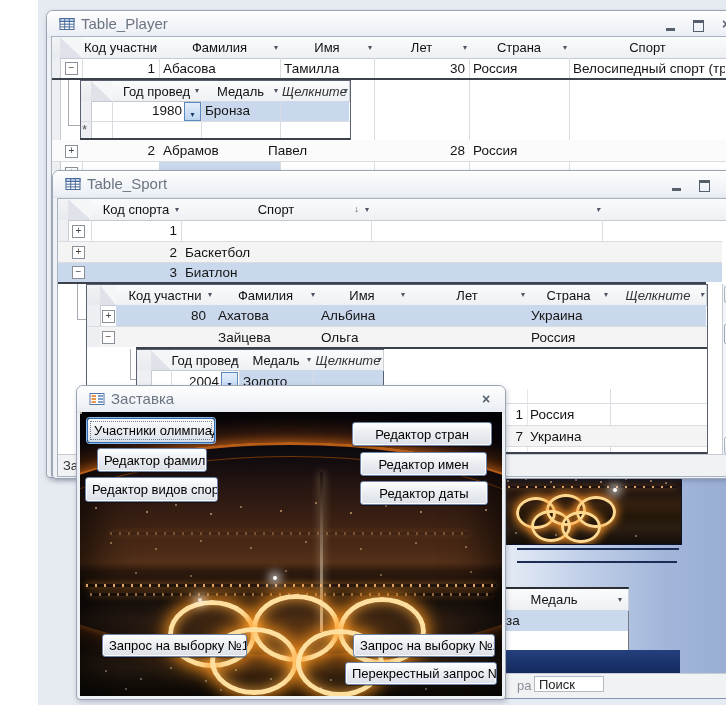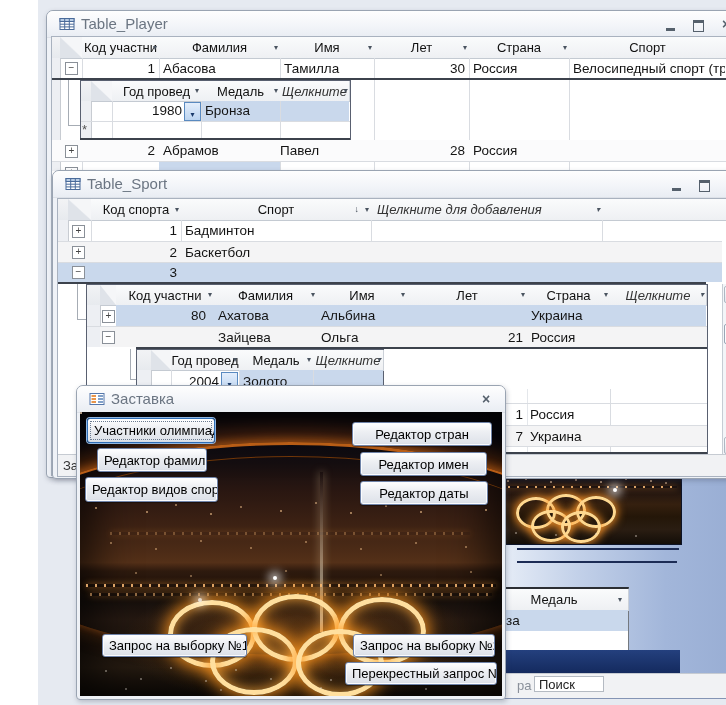--- a/index.html
+++ b/index.html
@@ -156,21 +156,21 @@
         <div class="vline" style="left:31px;top:20px;height:38px;"></div>
         <div class="vline" style="left:120px;top:20px;height:38px;"></div>
         <div class="vline" style="left:199px;top:20px;height:38px;"></div>
         <span class="newstar" style="left:1px;top:41px;">*</span>
       </div>
       <div class="darkline" style="left:28px;top:101px;width:270px;height:2px;"></div>
 
       <div class="cellrow" style="left:0;top:103px;width:674px;height:21px;background:#fbfbfc;">
         <span class="txt num" style="left:30px;top:0;width:73px;">2</span>
         <span class="txt" style="left:111px;top:0;width:115px;">Абрамов</span>
-        <span class="txt" style="left:228px;top:0;width:88px;">Павел</span>
+        <span class="txt" style="left:216px;top:0;width:88px;">Павел</span>
         <span class="txt num" style="left:322px;top:0;width:91px;">28</span>
         <span class="txt" style="left:421px;top:0;width:94px;">Россия</span>
       </div>
       <div class="expander" style="left:13px;top:108px;">+</div>
       <div class="hline" style="left:0;top:124px;width:674px;"></div>
 
       <div class="cellrow" style="left:0;top:125px;width:674px;height:12px;">
         <div class="blue" style="position:absolute;left:107px;top:0;width:121px;height:12px;"></div>
       </div>
       <div class="expander" style="left:13px;top:130px;">+</div>
@@ -231,42 +231,42 @@
       <span class="wbtn" style="right:72px;"><span class="glyph-min"></span></span>
       <span class="wbtn" style="right:44px;"><span class="glyph-restore"></span></span>
       <span class="wbtn glyph-close" style="right:16px;">×</span>
     </div>
     <div class="client" style="left:4px;top:27px;width:699px;height:277px;">
 
       <div class="hcell hsel" style="left:0;width:10px;"></div>
       <div class="hcell hcorner" style="left:10px;width:23px;"></div>
       <div class="hcell" style="left:33px;width:90px;"><span>Код спорта</span><span class="dd">▾</span></div>
       <div class="hcell" style="left:123px;width:190px;"><span>Спорт</span><span class="sorticon" style="right:12px;">↓</span><span class="dd">▾</span></div>
-      <div class="hcell ital" style="left:313px;width:231px;text-align:left;padding-left:6px;"><span>Щелкните для добавления</span><span class="dd" style="right:8px;">▾</span></div>
+      <div class="hcell ital" style="left:313px;width:231px;text-align:left;padding-left:6px;"><span class="dd" style="right:8px;">▾</span></div>
       <div class="hcell" style="left:544px;width:140px;"></div>
       <div class="selcol" style="left:0;top:21px;width:10px;height:62px;"></div>
       <div class="vline" style="left:33px;top:21px;height:62px;"></div>
       <div class="vline" style="left:123px;top:21px;height:62px;"></div>
       <div class="vline" style="left:313px;top:21px;height:62px;"></div>
       <div class="vline" style="left:544px;top:21px;height:62px;"></div>
 
       <div class="cellrow" style="left:0;top:21px;width:664px;height:21px;">
         <span class="txt num" style="left:33px;top:0;width:86px;">1</span>
-        <span class="txt" style="left:127px;top:0;width:184px;">Бадминтон</span>
       </div>
       <div class="expander" style="left:14px;top:26px;">+</div>
       <div class="hline" style="left:0;top:42px;width:664px;"></div>
       <div class="cellrow altrow" style="left:0;top:43px;width:664px;height:20px;">
         <span class="txt num" style="left:33px;top:0;width:86px;">2</span>
         <span class="txt" style="left:127px;top:0;width:184px;">Баскетбол</span>
       </div>
       <div class="expander" style="left:14px;top:47px;">+</div>
       <div class="hline" style="left:0;top:63px;width:664px;"></div>
       <div class="cellrow blue" style="left:0;top:64px;width:664px;height:19px;">
         <span class="txt num" style="left:33px;top:-1px;width:86px;">3</span>
+        <span class="txt" style="left:127px;top:-1px;width:184px;">Биатлон</span>
       </div>
       <div class="expander" style="left:14px;top:67px;">−</div>
       <div class="darkline" style="left:0;top:83px;width:648px;height:2px;"></div>
 
       <div class="conn" style="left:19px;top:85px;width:1px;height:35px;"></div>
       <div class="conn" style="left:19px;top:120px;width:9px;height:1px;"></div>
 
       <div class="subbox" style="left:28px;top:85px;width:620px;height:168px;">
         <div class="hcell hsel" style="left:0;width:13px;height:20px;"></div>
         <div class="hcell hcorner" style="left:13px;width:16px;height:20px;"></div>
@@ -284,21 +284,20 @@
           <span class="txt" style="left:205px;top:0;width:85px;">Альбина</span>
           <span class="txt" style="left:415px;top:0;width:80px;">Украина</span>
         </div>
         <div class="expander" style="left:15px;top:25px;">+</div>
         <div class="hline" style="left:0;top:41px;width:620px;"></div>
 
         <div class="cellrow altrow" style="left:13px;top:42px;width:607px;height:20px;">
           <span class="txt num" style="left:16px;top:16px;width:90px;text-decoration:underline;">97</span>
           <span class="txt" style="left:118px;top:0;width:97px;">Зайцева</span>
           <span class="txt" style="left:221px;top:0;width:85px;">Ольга</span>
-          <span class="txt num" style="left:307px;top:0;width:116px;">21</span>
           <span class="txt" style="left:431px;top:0;width:80px;">Россия</span>
         </div>
         <div class="expander" style="left:15px;top:46px;">−</div>
 
         <div class="darkline" style="left:49px;top:62px;width:571px;height:2px;"></div>
         <div class="conn" style="left:43px;top:64px;width:1px;height:30px;"></div>
         <div class="conn" style="left:43px;top:94px;width:6px;height:1px;"></div>
         <div class="subbox" style="left:49px;top:64px;width:246px;height:104px;border-bottom:none;">
           <div class="hcell hsel" style="left:0;width:14px;height:20px;"></div>
           <div class="hcell hcorner" style="left:14px;width:20px;height:20px;"></div>

